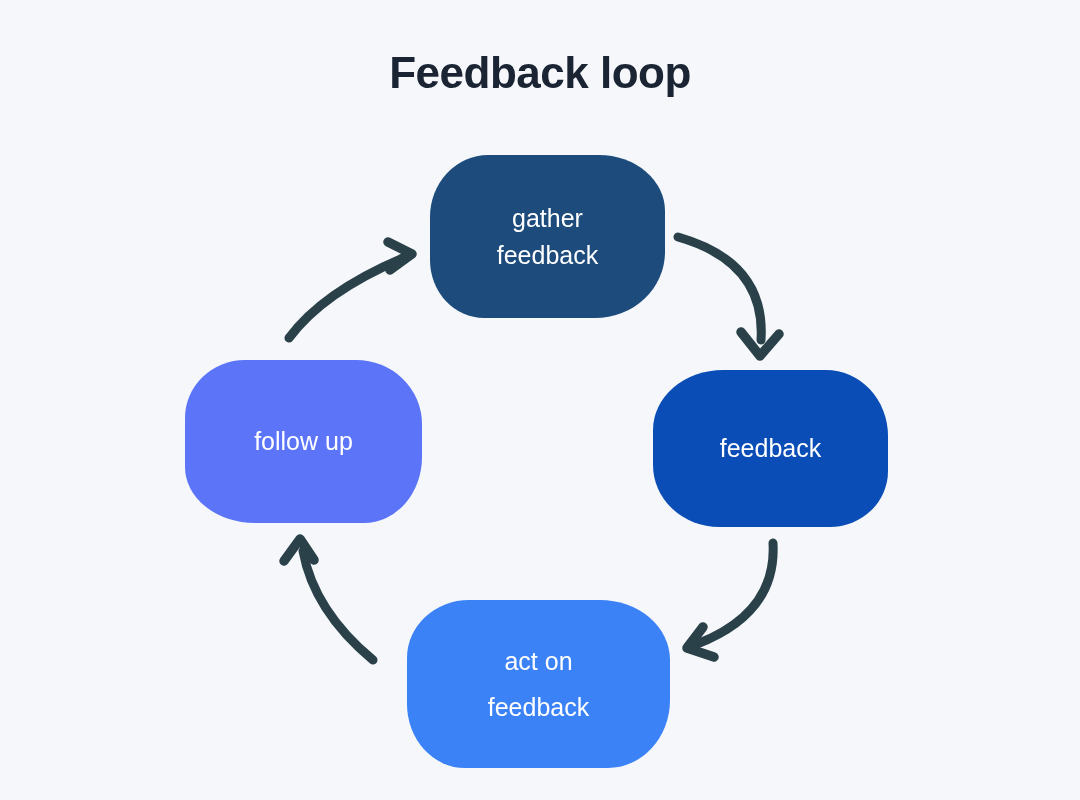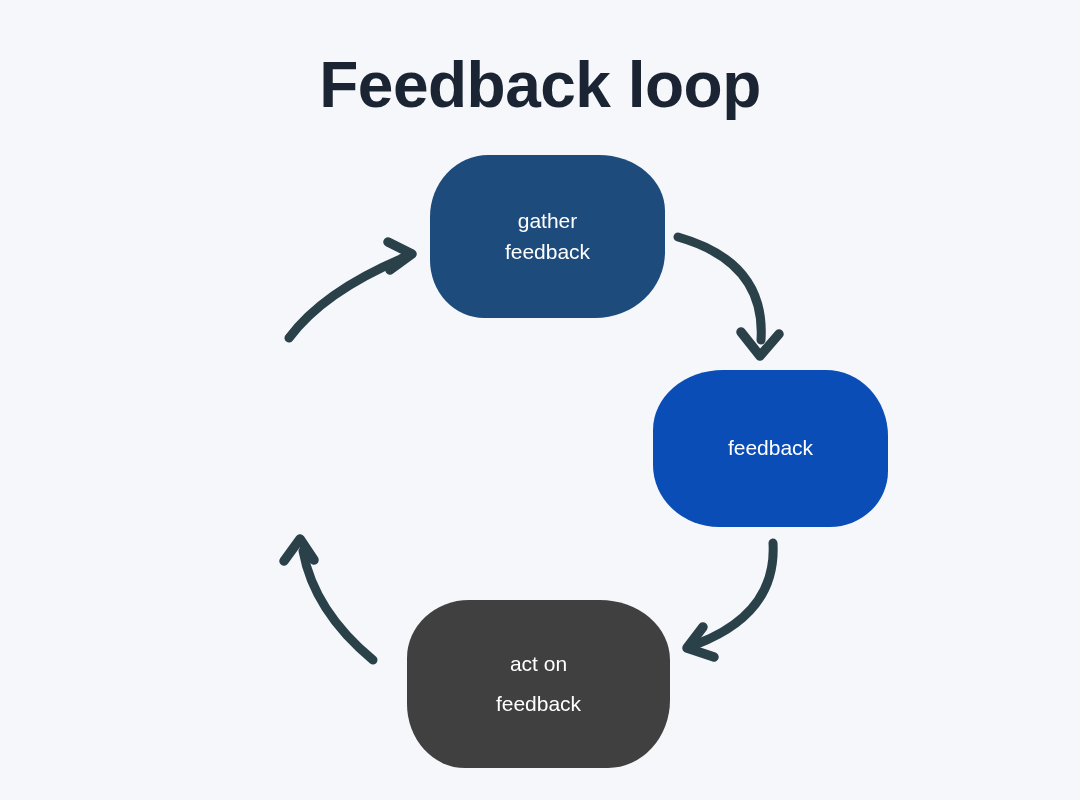--- a/index.html
+++ b/index.html
@@ -12,21 +12,21 @@
     height: 800px;
     background: #f5f7fa;
   }
 
   .page-title {
     position: absolute;
     top: 48px;
     left: 0;
     width: 100%;
     text-align: center;
-    font-size: 64px;
+    font-size: 44px;
     font-weight: 700;
     letter-spacing: -0.5px;
     color: #1a2433;
   }
 
   .arrows-canvas {
     position: absolute;
     inset: 0;
     pointer-events: none;
   }
@@ -38,21 +38,21 @@
   .arrow-line { stroke-width: 9; }
   .arrow-head { stroke-width: 9.5; }
 
   .node {
     position: absolute;
     display: flex;
     flex-direction: column;
     align-items: center;
     justify-content: center;
     color: #ffffff;
-    font-size: 21px;
+    font-size: 25px;
     line-height: 1.45;
     text-align: center;
   }
   .node .line { display: block; }
 
   .node-gather {
     left: 430px; top: 155px;
     width: 235px; height: 163px;
     border-radius: 58px 66px 70px 54px / 62px 56px 66px 58px;
   }
@@ -100,19 +100,23 @@
 
   <div class="node node-gather" style="background: rgb(29, 75, 124);">
     <span class="line">gather</span>
     <span class="line">feedback</span>
   </div>
 
   <div class="node node-analyze" style="background: rgb(11, 77, 182);">
     <span class="line">feedback</span>
   </div>
 
-  <div class="node node-act" style="background: #404040; gap: 9px;">
+  <div class="node node-act" style="background: #3b82f6; gap: 9px;">
     <span class="line">act on</span>
     <span class="line">feedback</span>
   </div>
 
+  <div class="node node-follow" style="background: rgb(91, 116, 248);">
+    <span class="line">follow up</span>
+    <span class="line"></span>
+  </div>
 
 </div>
 
 </body></html>

